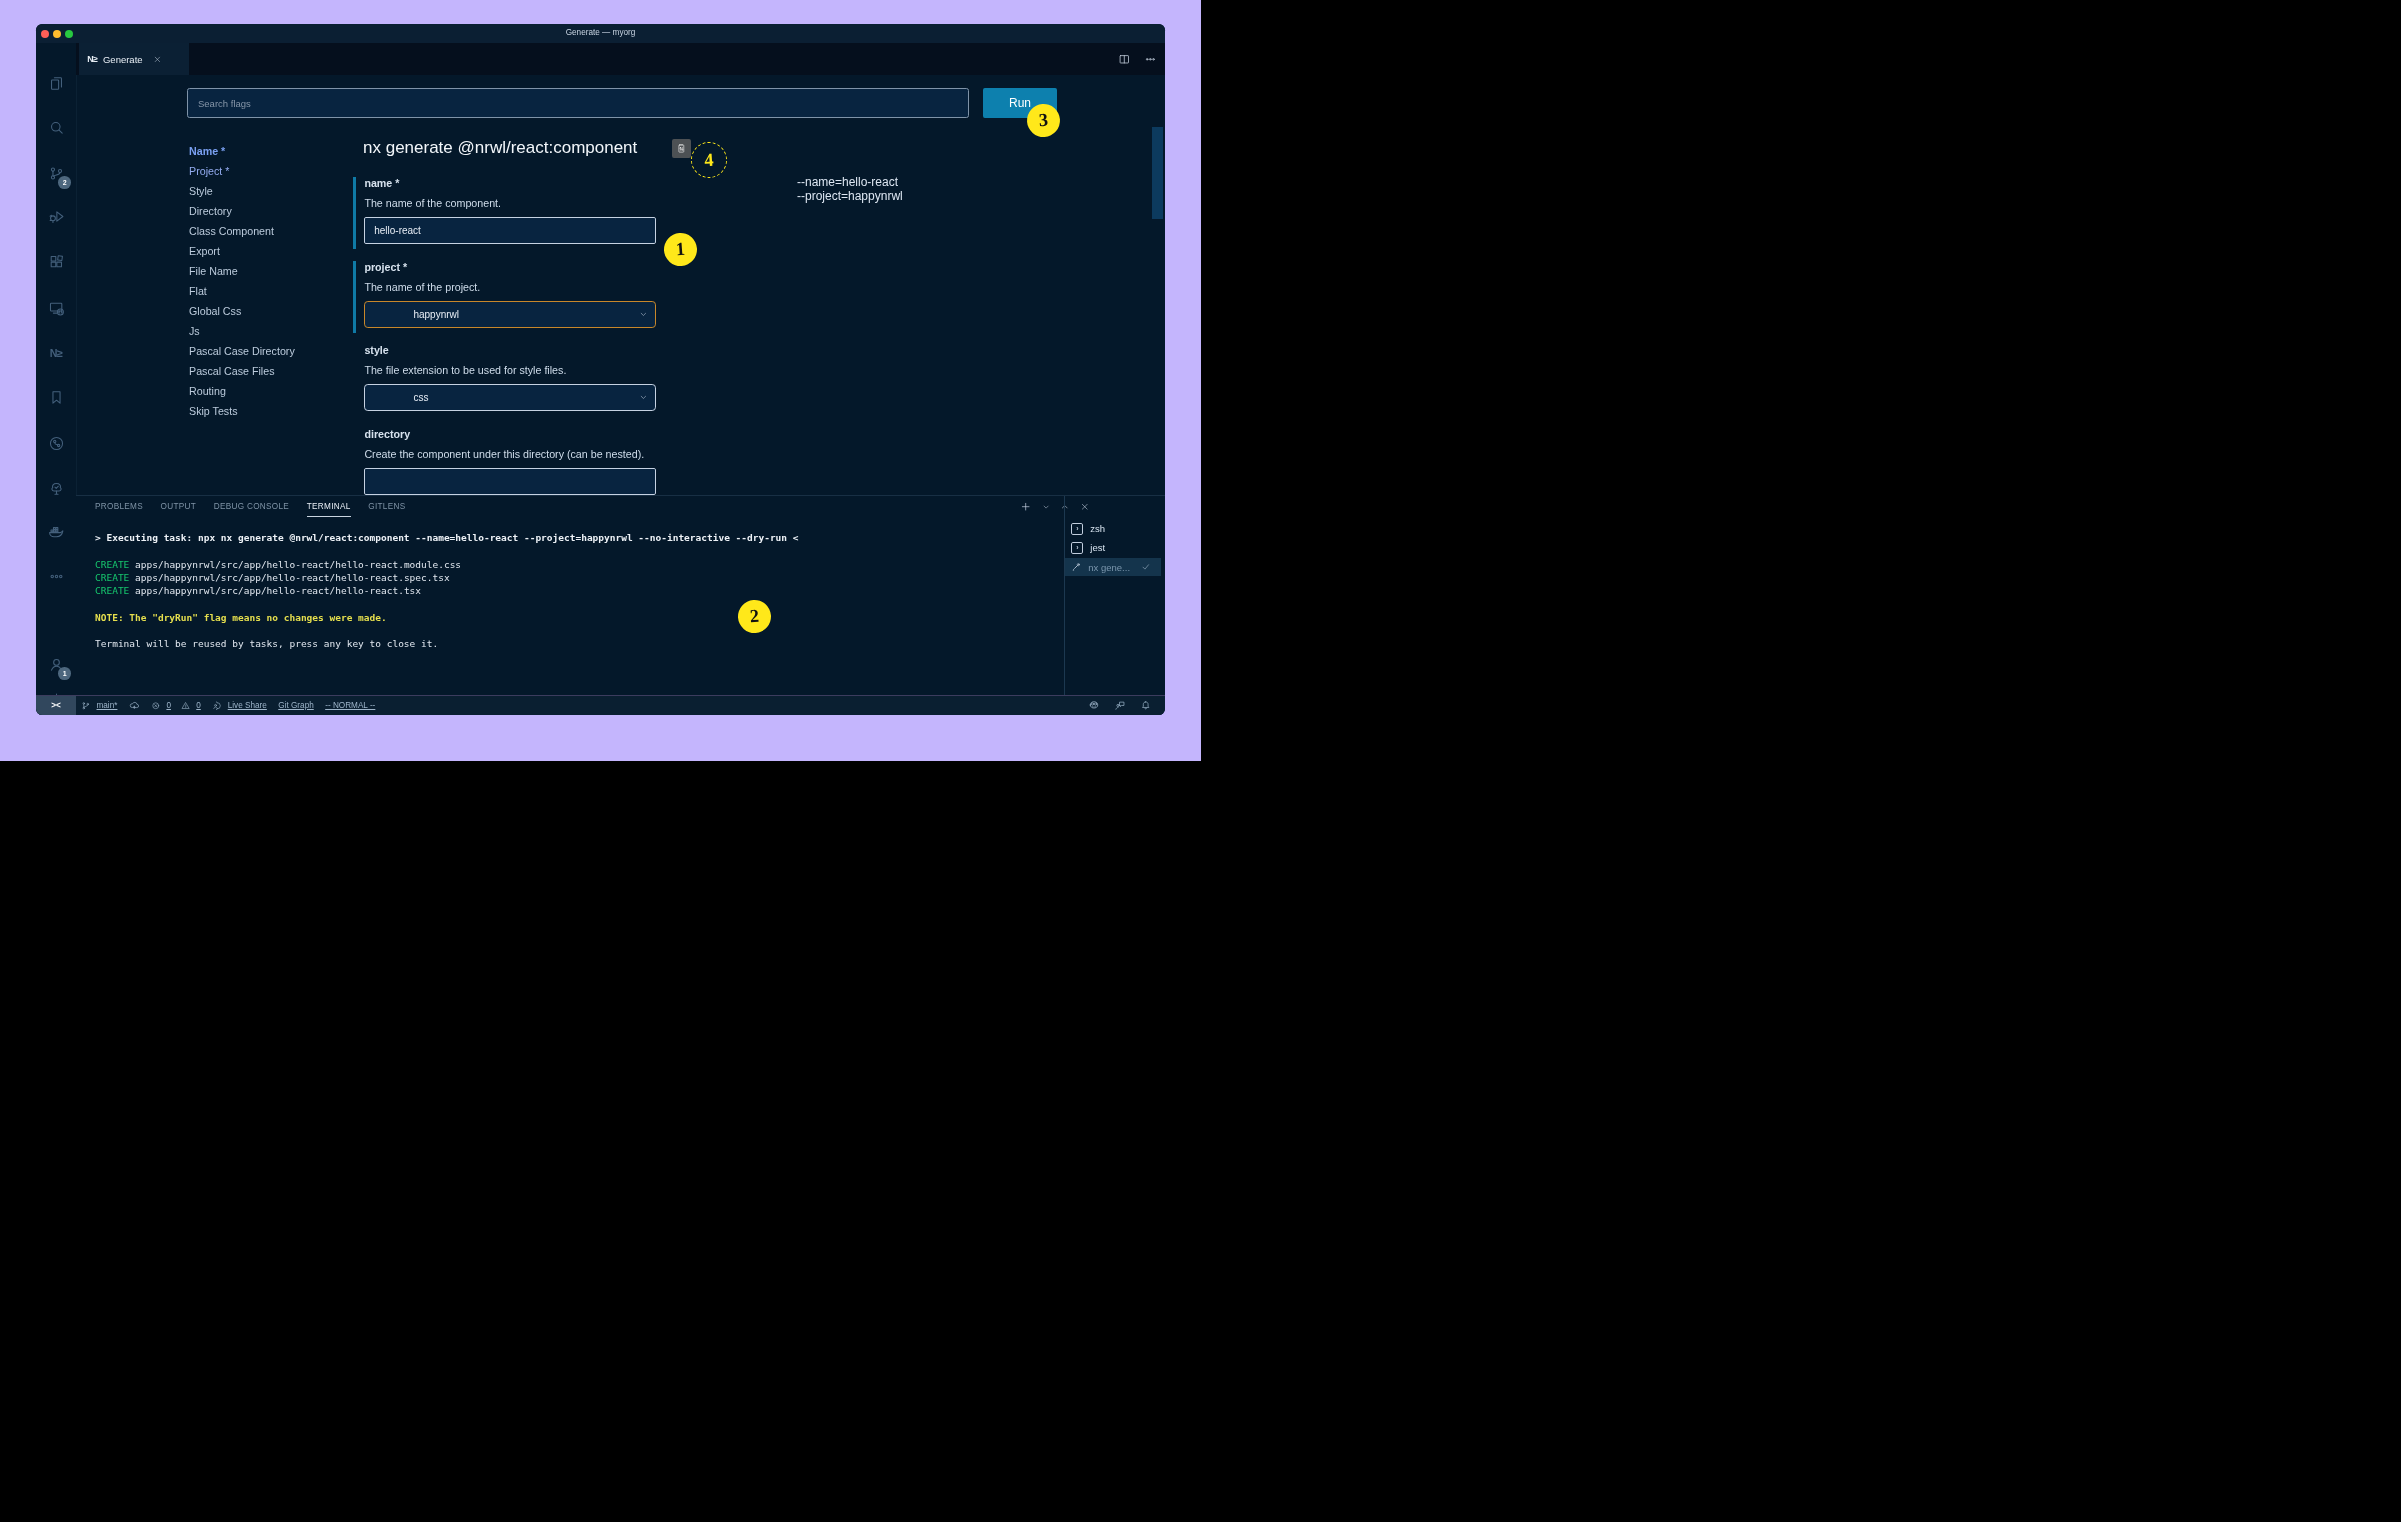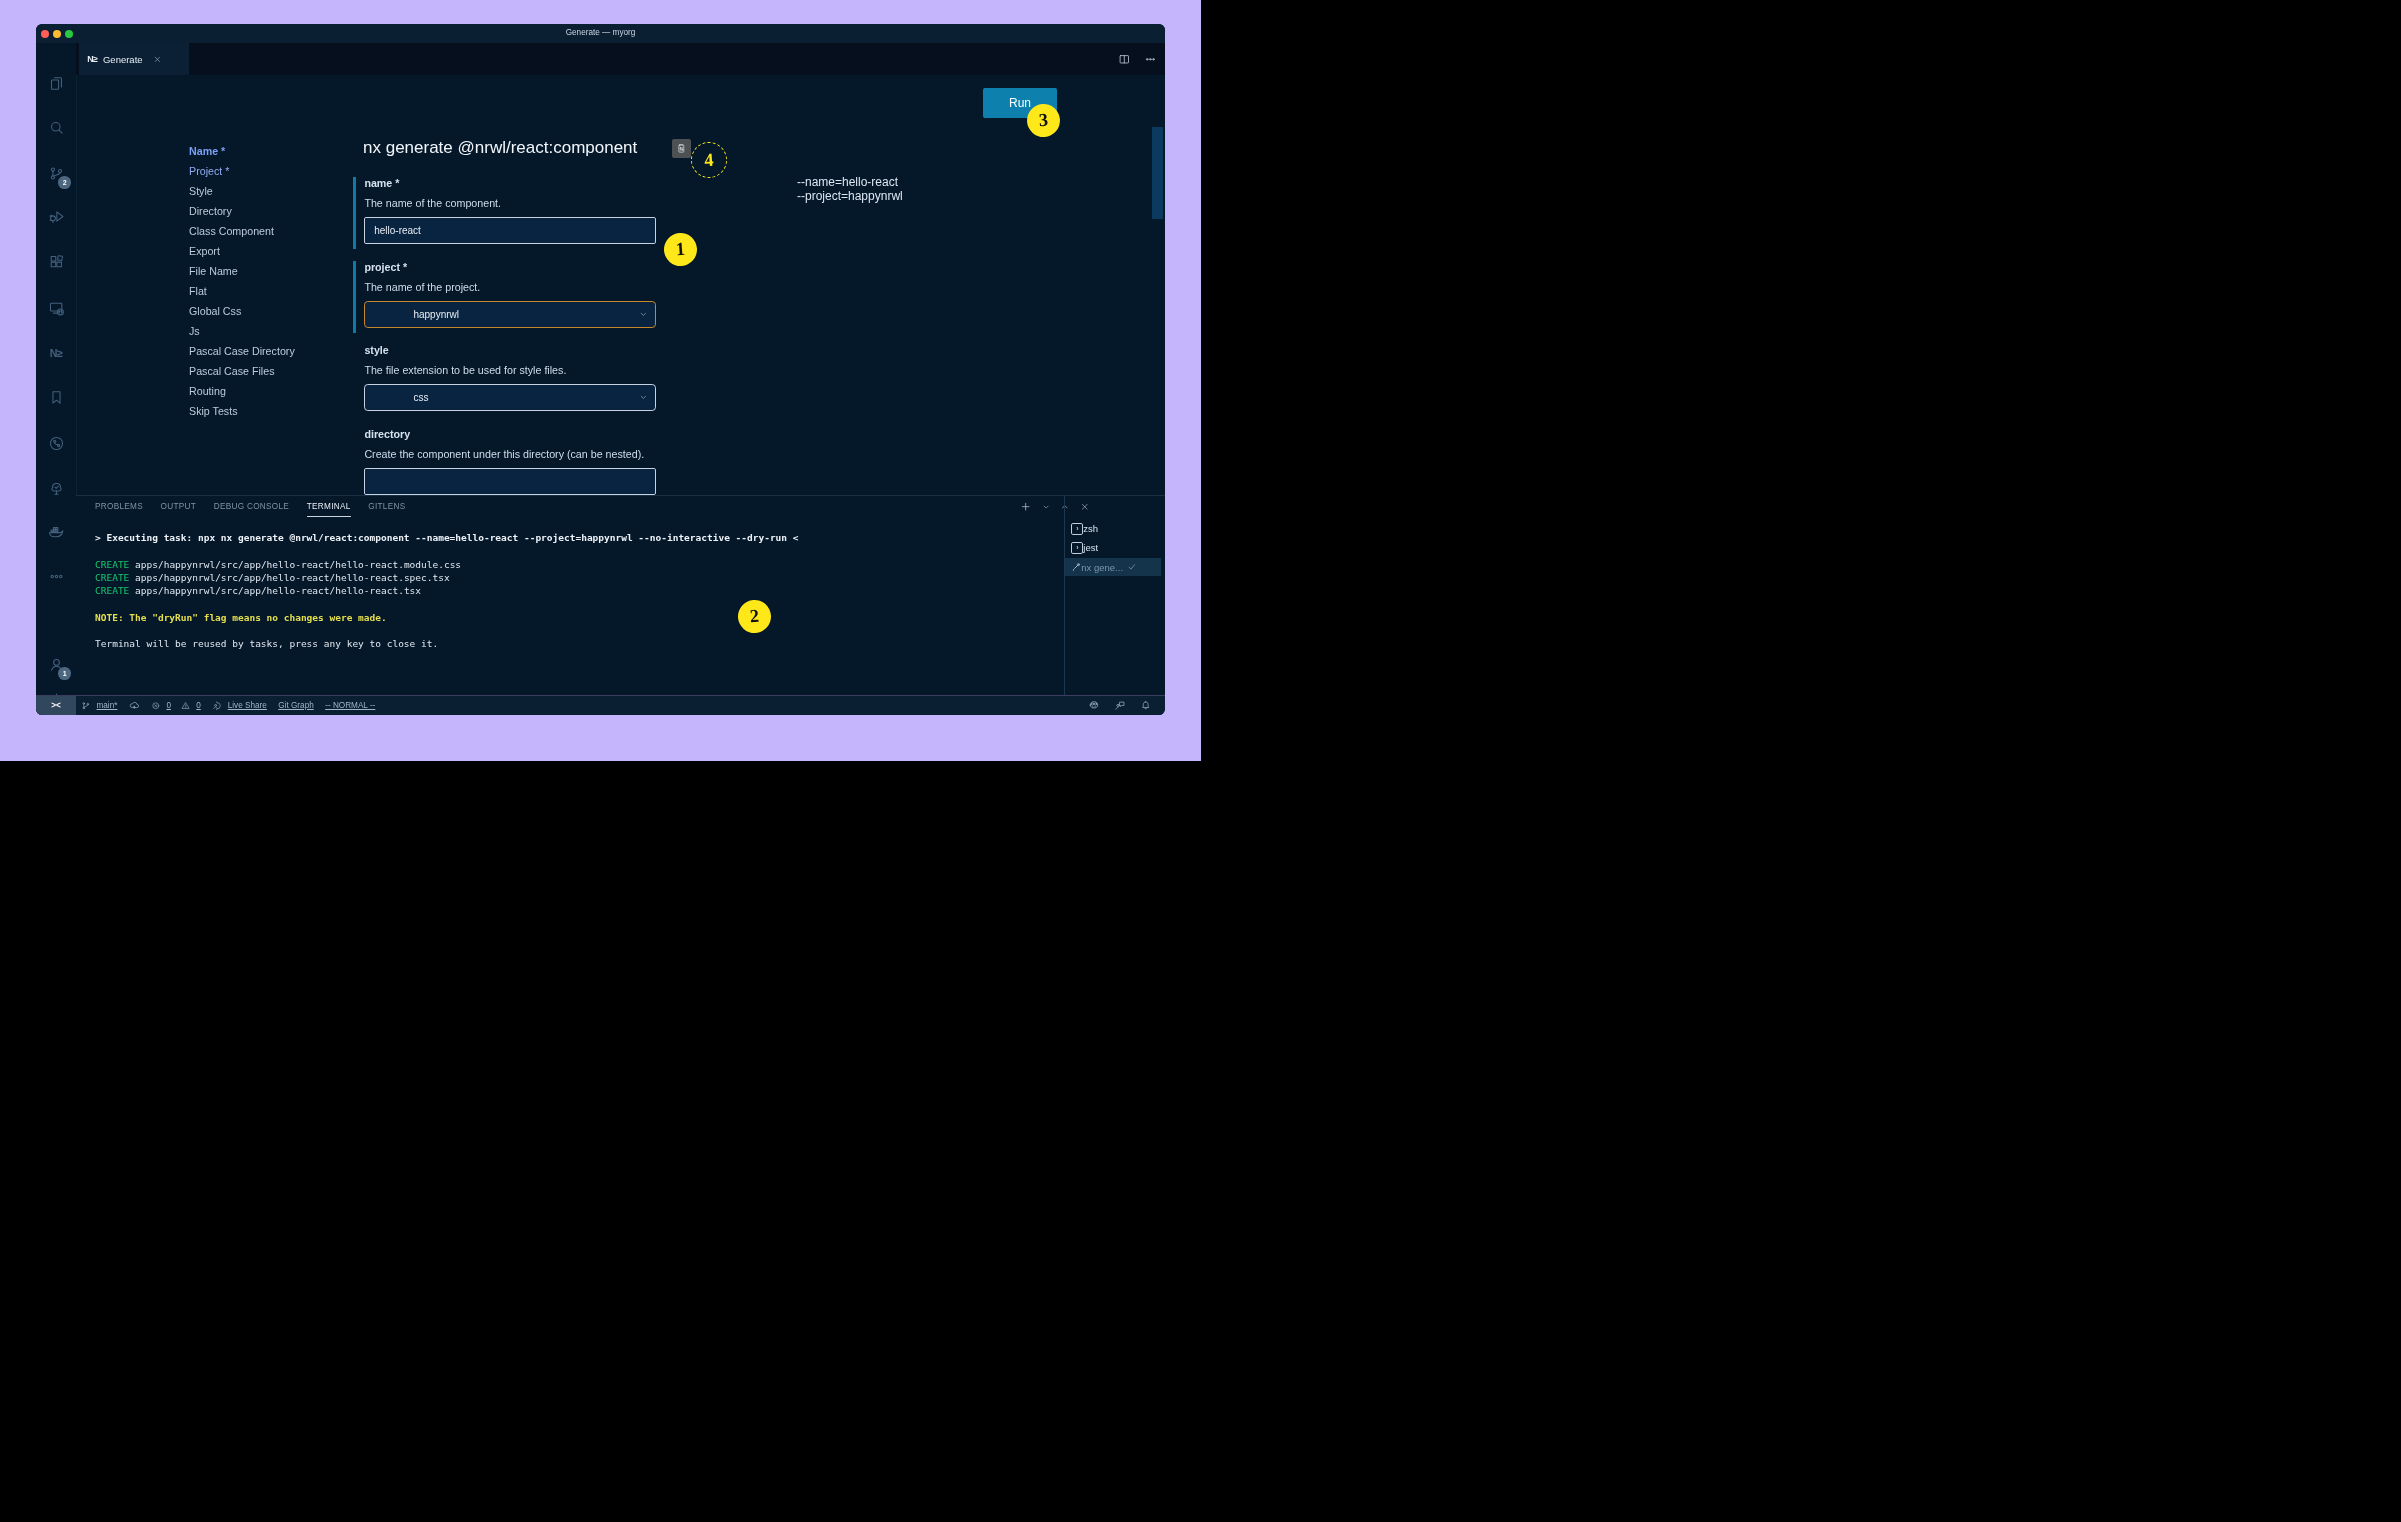--- a/index.html
+++ b/index.html
@@ -62,21 +62,21 @@
   .panel-tabs{position:absolute;left:19px;top:6.3px;display:flex;gap:17.7px;}
   .panel-tab{font-size:8.2px;letter-spacing:0.3px;color:#7f93a6;padding-bottom:5px;cursor:pointer;}
   .panel-tab.active{color:#e8eef5;border-bottom:0.6px solid #c9d4e0;}
   .panel-toolbar{position:absolute;right:76px;top:5px;display:flex;gap:10px;color:#c2cede;align-items:center;}
   .term{position:absolute;left:19px;top:0;font-family:"DejaVu Sans Mono",monospace;font-size:9.5px;color:#e2e8f0;}
   .tline{position:absolute;left:0;white-space:nowrap;height:13.2px;line-height:13.2px;}
   .t-bold{font-weight:bold;color:#eef2f7;}
   .t-green{color:#16c66d;}
   .t-yellow{color:#e6df4e;font-weight:bold;}
   .panel-sep{position:absolute;left:988px;top:0;bottom:0;width:0.6px;background:#1c3850;}
-  .termlist-row{position:absolute;left:989px;right:4px;height:17px;display:flex;align-items:center;gap:0;
+  .termlist-row{position:absolute;left:989px;right:4px;height:17px;display:flex;align-items:center;gap:7px;
                 padding-left:6.3px;font-size:9.5px;color:#d8e4f0;cursor:pointer;}
   .termlist-row.selected{background:#14344c;color:#7b96ad;height:18.3px;}
   .term-ic{width:10px;height:10px;border:0.6px solid #c2cede;border-radius:1.9px;color:#c2cede;
            font-size:7px;font-weight:bold;display:flex;align-items:center;justify-content:center;flex:none;}
   
   .statusbar{position:absolute;left:0;bottom:0;width:100%;height:19.5px;background:#0a1f31;
              border-top:0.6px solid #3c3c5e;font-size:8.2px;color:#9db4c9;}
   .remote-chip{position:absolute;left:0;top:0;width:40px;height:19.5px;background:#31475d;color:#fff;
                display:flex;align-items:center;justify-content:center;font-size:8.2px;font-weight:bold;}
   .sb-left{position:absolute;left:45px;top:0;height:19.5px;display:flex;align-items:center;gap:11.4px;}
@@ -229,20 +229,21 @@
               <g class="fillme">
                 <circle cx="6" cy="12" r="1.5"></circle>
                 <circle cx="12" cy="12" r="1.5"></circle>
                 <circle cx="18" cy="12" r="1.5"></circle>
               </g>
             </svg>
         </span>
       </div>
     </div>
 
+    <input class="search-input" placeholder="Search flags" style="">
     <button class="run-btn">Run</button>
 
     <div class="gen-heading">nx generate @nrwl/react:component</div>
     <div class="copy-btn">
       <svg class="ic" width="10.7" height="10.7" viewBox="0 0 24 24">
           <path d="M9 4h6"></path>
           <rect x="6.5" y="4.5" width="11" height="16" rx="1.2"></rect>
           <path d="M10 10v6M10 10l-1.7 1.7M10 10l1.7 1.7M14 16v-6M14 16l-1.7-1.7M14 16l1.7-1.7"></path>
         </svg>
     </div>

